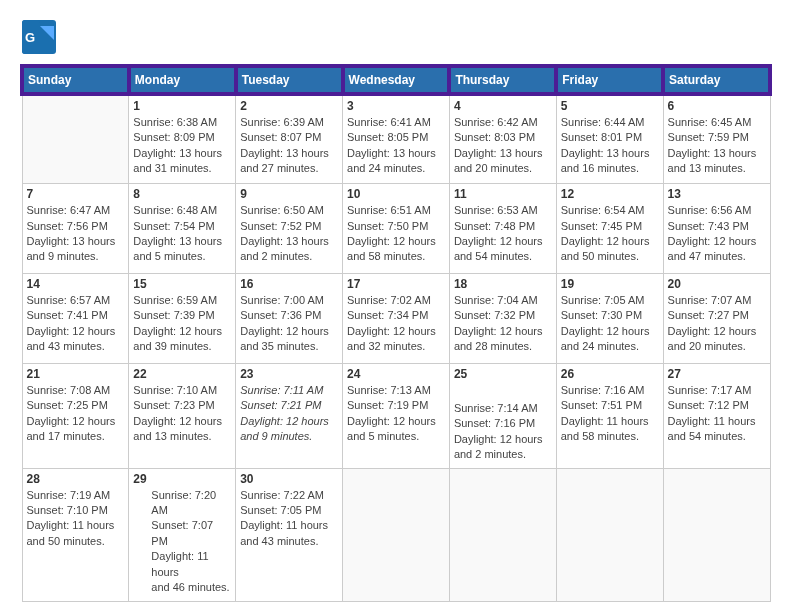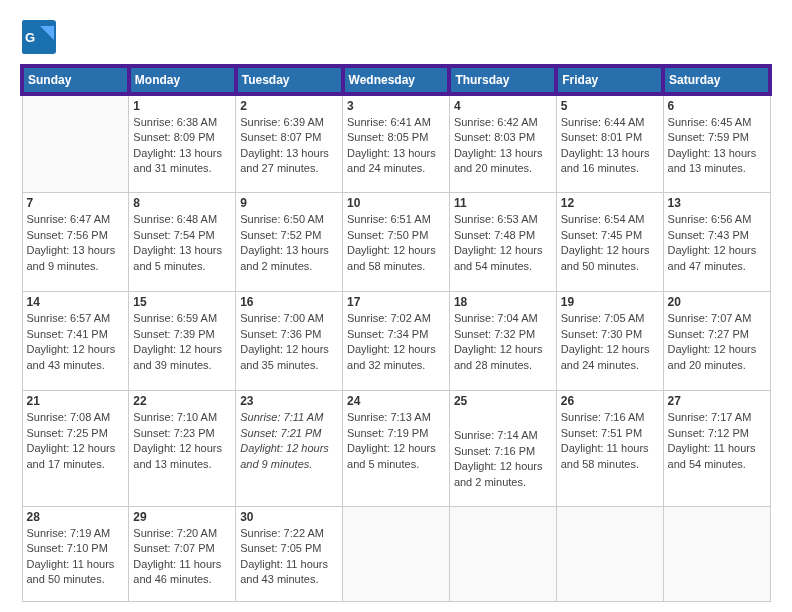--- a/index.html
+++ b/index.html
@@ -335,21 +335,21 @@
         <tr class="last-row">
           <td>
             <span class="day-num">28</span>
             <div class="day-info" style="white-space: pre-line;">Sunrise: 7:19 AM
 Sunset: 7:10 PM
 Daylight: 11 hours
 and 50 minutes.</div>
           </td>
           <td>
             <span class="day-num">29</span>
-            <div class="day-info" style="white-space: pre-line;">Sunrise: 7:20 AM
+            <div class="day-info" style="white-space: pre-line; margin-left: 18px;">Sunrise: 7:20 AM
 Sunset: 7:07 PM
 Daylight: 11 hours
 and 46 minutes.</div>
           </td>
           <td>
             <span class="day-num">30</span>
             <div class="day-info" style="white-space: pre-line;">Sunrise: 7:22 AM
 Sunset: 7:05 PM
 Daylight: 11 hours
 and 43 minutes.</div>

